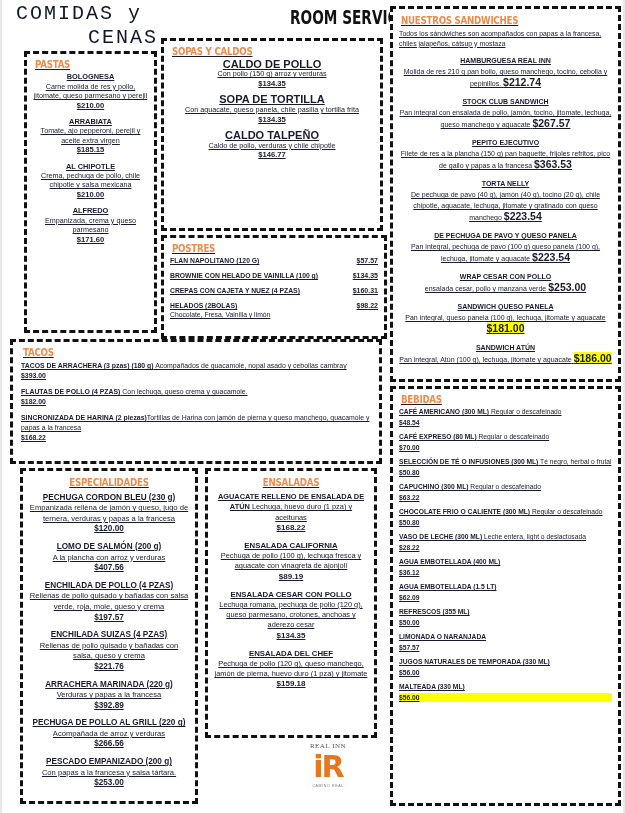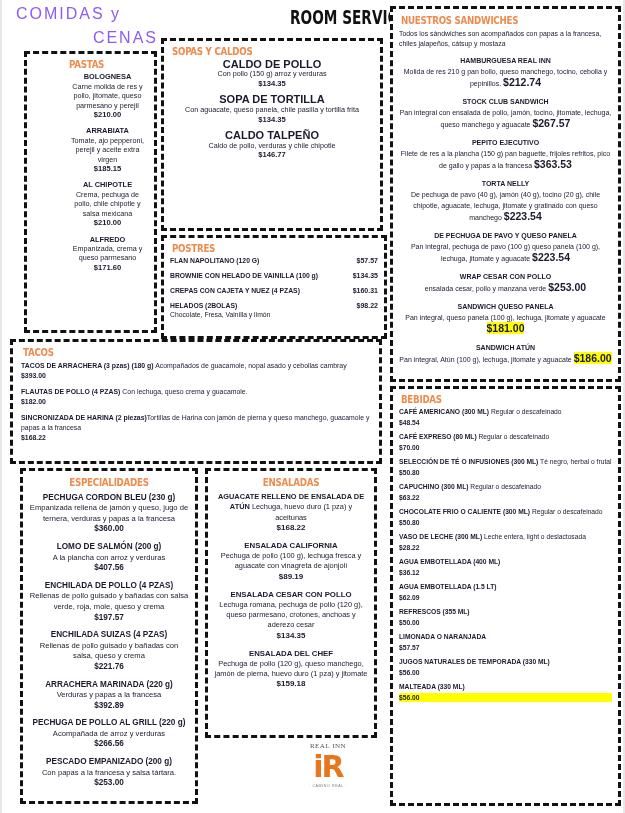--- a/index.html
+++ b/index.html
@@ -38,22 +38,22 @@
   }
   .name{font-weight:bold;}
   .ctr{text-align:center;}
   .lft{text-align:left;}
   .price{font-weight:bold;}
   .hl{background:#ffff00;}
 
   
   #masthead{
     position:absolute;left:6px;top:2px;width:150px;height:48px;
-    font-family:Liberation Sans, sans-serif;
-    font-size:16px;color:#8b5cf6;line-height:24px;
+    font-family:Liberation Mono, monospace;
+    font-size:20px;color:#0f172a;line-height:24px;
     letter-spacing:2px;
   }
   #masthead .l1{padding-left:8px;}
   #masthead .l2{padding-left:14px;text-align:right;}
   #roomservice{
     position:absolute;left:288px;top:6px;width:108px;
     font-family:"DejaVu Sans", sans-serif;
     font-weight:bold;font-size:19px;color:#111;
     transform:scaleX(0.72);transform-origin:left center;
     white-space:nowrap;
@@ -62,32 +62,32 @@
   
   #box-pastas{left:22px;top:51px;width:133px;height:282px;}
   #box-tacos{left:8px;top:339px;width:372px;height:125px;}
   #box-especialidades{left:18px;top:468px;width:178px;height:336px;}
   #box-sopas{left:159px;top:38px;width:222px;height:193px;}
   #box-postres{left:159px;top:235px;width:226px;height:104px;}
   #box-ensaladas{left:203px;top:468px;width:172px;height:270px;}
   #box-sandwiches{left:388px;top:6px;width:231px;height:376px;}
   #box-bebidas{left:388px;top:386px;width:231px;height:420px;}
 
-  .inner{padding:5px 6px 4px 6px;}
+  .inner{padding:5px 6px 4px 6px;text-decoration:underline;}
 
   
   .t-pastas{font-size:11px;margin:1px 0 3px 2px;}
   .t-sect{font-size:11px;margin:1px 0 3px 2px;}
   .t-c{font-size:11px;margin:2px 0 4px 0;text-align:center;display:block;}
 
   .item{margin-bottom:7px;}
   .l{display:block;}
 
   
-  #box-pastas .inner{font-size:7.2px;line-height:9.4px;margin-left:34px;}
+  #box-pastas .inner{font-size:7.2px;line-height:9.4px;}
   #box-pastas .name{font-size:7.4px;}
   #box-pastas .price{font-size:7.6px;}
 
   
   #box-sopas .inner{font-size:7.2px;line-height:9.6px;}
   #box-sopas .name{font-size:11px;}
   #box-sopas .price{font-size:7.6px;}
 
   
   #box-postres .inner{font-size:6.8px;line-height:9px;}
@@ -251,21 +251,21 @@
     </div>
   </div>
 
   <div class="box" id="box-especialidades">
     <div class="inner">
       <div class="sect-title t-c center">ESPECIALIDADES</div>
       <div id="especialidades-items">
           <div class="item ctr">
             <span class="name l">PECHUGA CORDON BLEU (230 g)</span>
             <span class="l">Empanizada rellena de jamón y queso, jugo de ternera, verduras y papas a la francesa</span>
-            <span class="price l">$360.00</span>
+            <span class="price l">$120.00</span>
           </div>
           <div class="item ctr">
             <span class="name l">LOMO DE SALMÓN (200 g)</span>
             <span class="l">A la plancha con arroz y verduras</span>
             <span class="price l">$407.56</span>
           </div>
           <div class="item ctr">
             <span class="name l">ENCHILADA DE POLLO (4 PZAS)</span>
             <span class="l">Rellenas de pollo guisado y bañadas con salsa verde, roja, mole, queso y crema</span>
             <span class="price l">$197.57</span>

